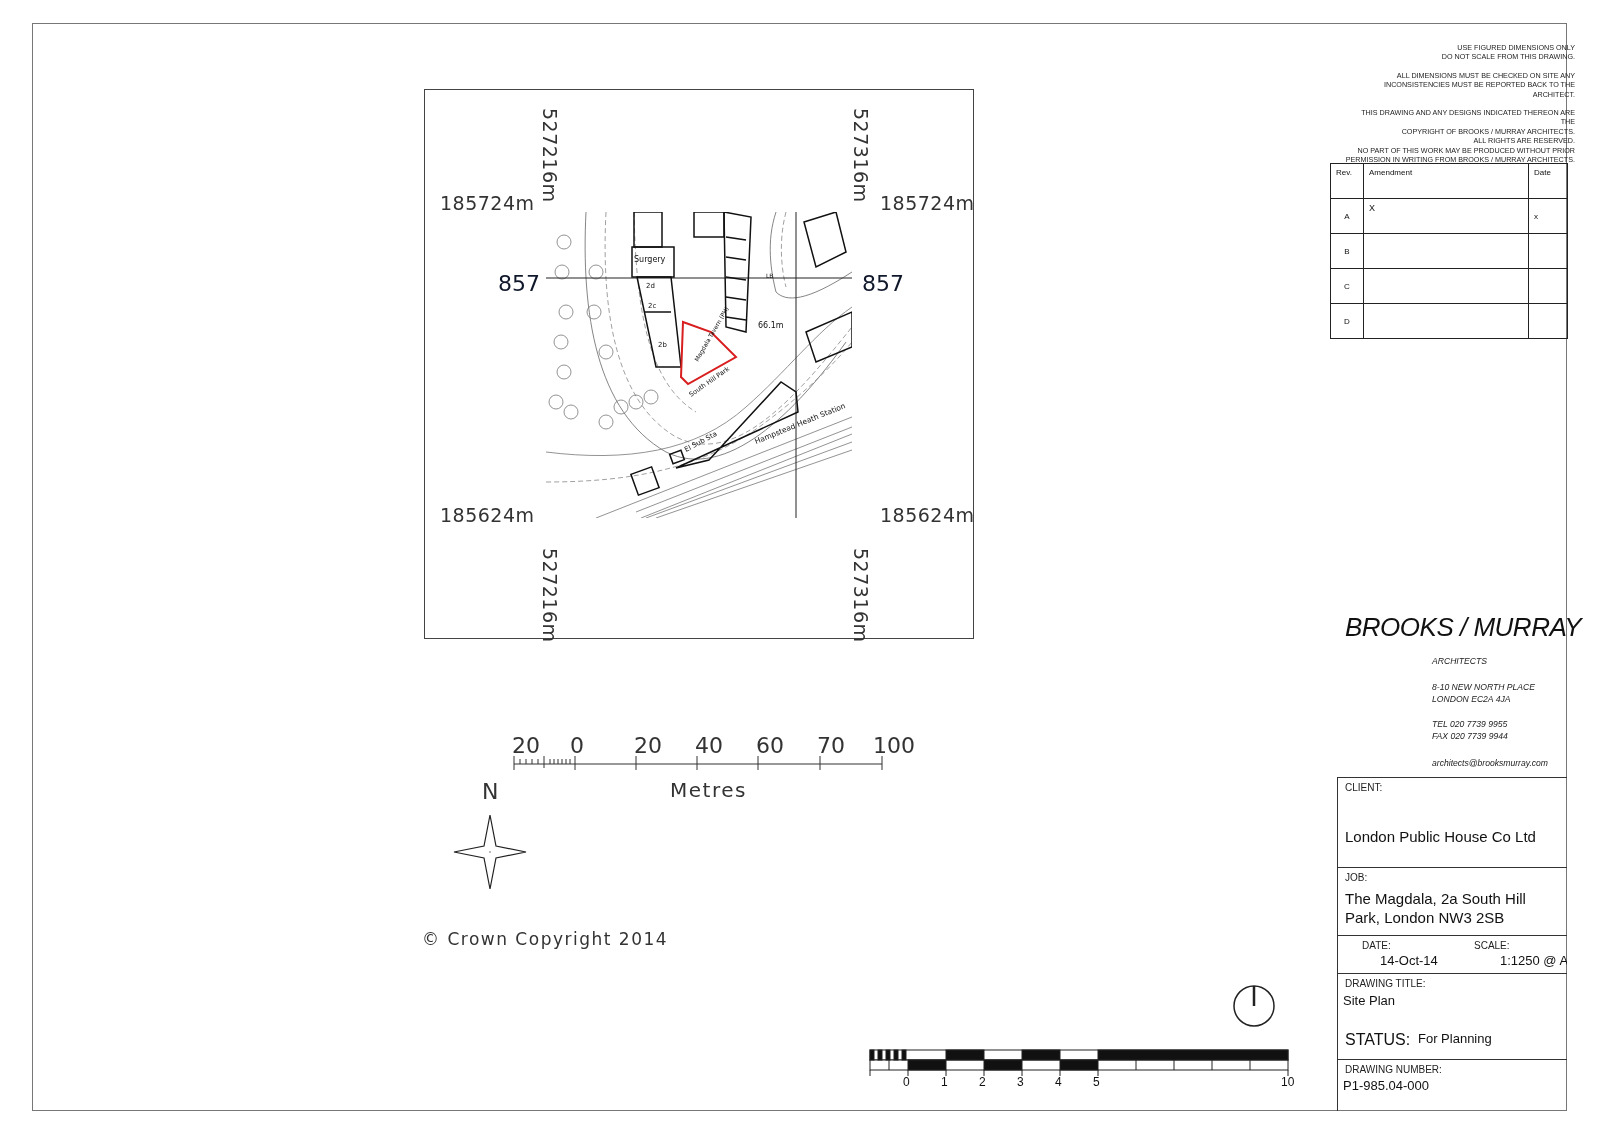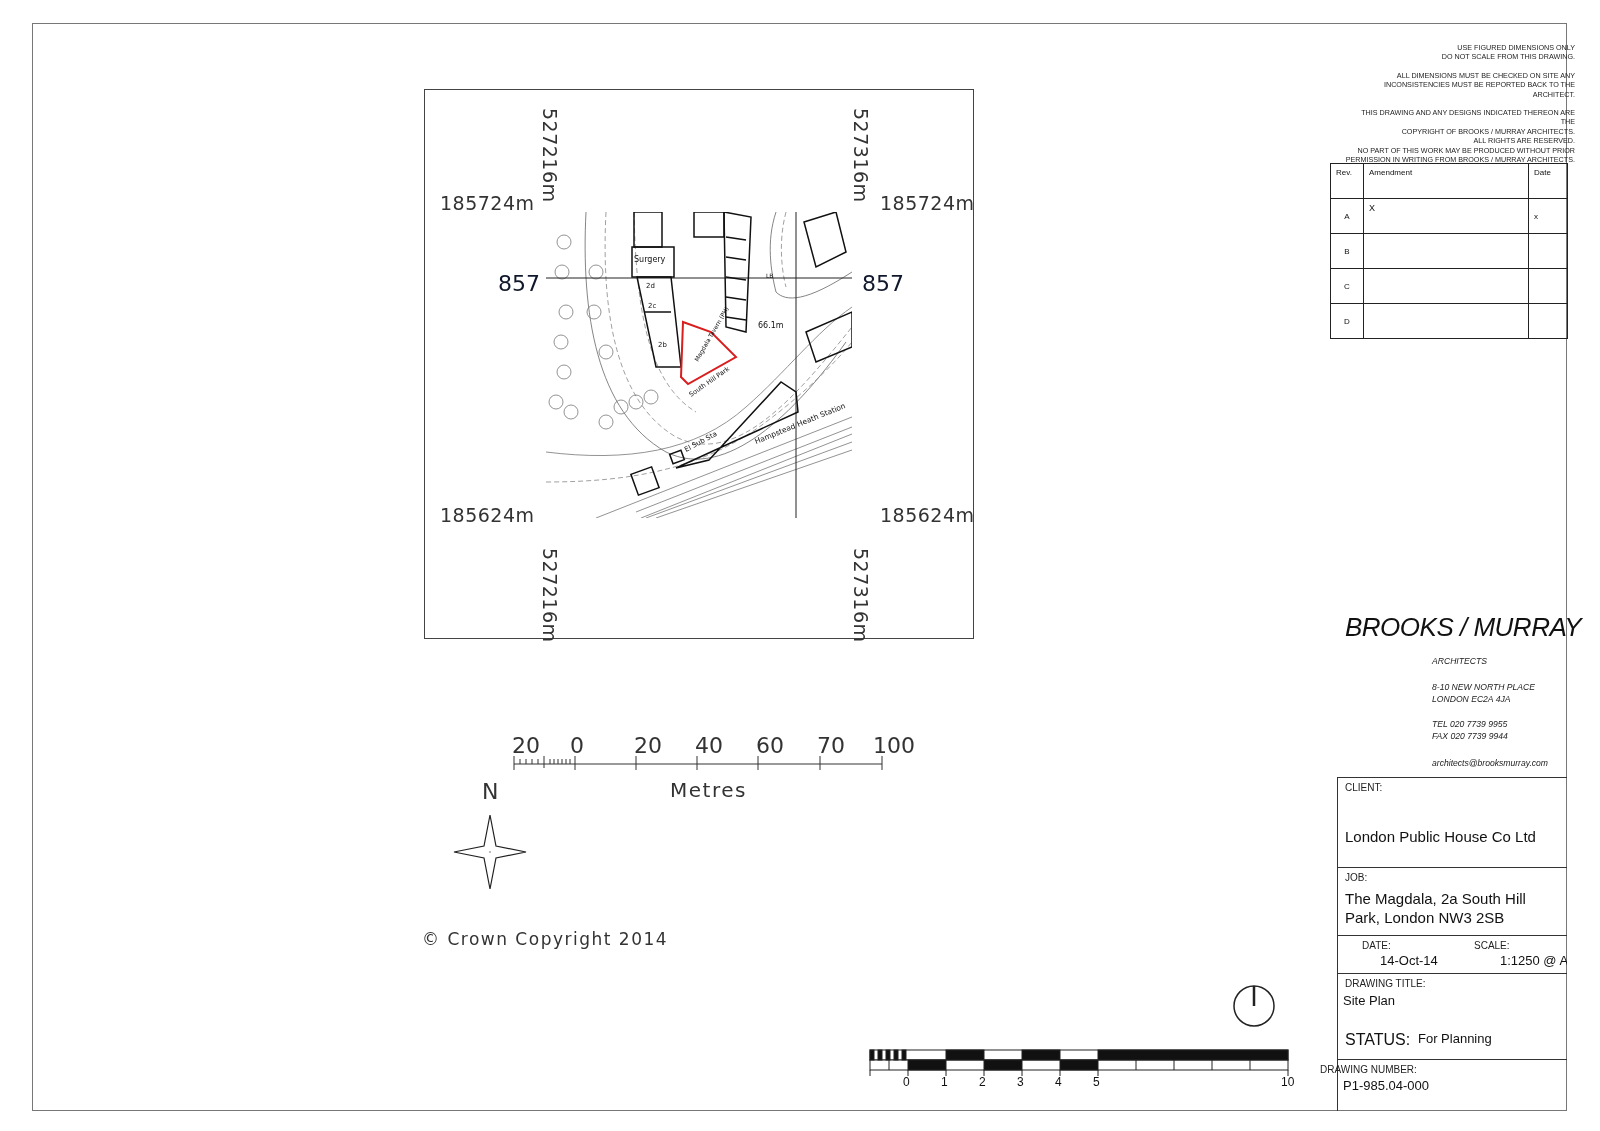--- a/index.html
+++ b/index.html
@@ -280,14 +280,14 @@
 <div class="abs tb-lbl" style="left:1474px; top:940px;">SCALE:</div>
 <div class="abs" style="left:1500px; top:953px; font-size:13px; white-space:nowrap; width:67px; overflow:hidden;">1:1250 @ A</div>
 
 <div class="abs" style="left:1337px; top:973px; width:230px; border-top:1.5px solid #333;"></div>
 <div class="abs tb-lbl" style="left:1345px; top:978px;">DRAWING TITLE:</div>
 <div class="abs" style="left:1343px; top:993px; font-size:13px;">Site Plan</div>
 <div class="abs" style="left:1345px; top:1031px; font-size:16px;">STATUS:</div>
 <div class="abs" style="left:1418px; top:1031px; font-size:13px;">For Planning</div>
 
 <div class="abs" style="left:1337px; top:1059px; width:230px; border-top:1.5px solid #333;"></div>
-<div class="abs tb-lbl" style="left:1288px; top:1064px;padding-left:32px;">DRAWING NUMBER:</div>
+<div class="abs tb-lbl" style="left:1345px; top:1064px;">DRAWING NUMBER:</div>
 <div class="abs" style="left:1343px; top:1078px; font-size:13px;">P1-985.04-000</div>
 
 </body></html>

